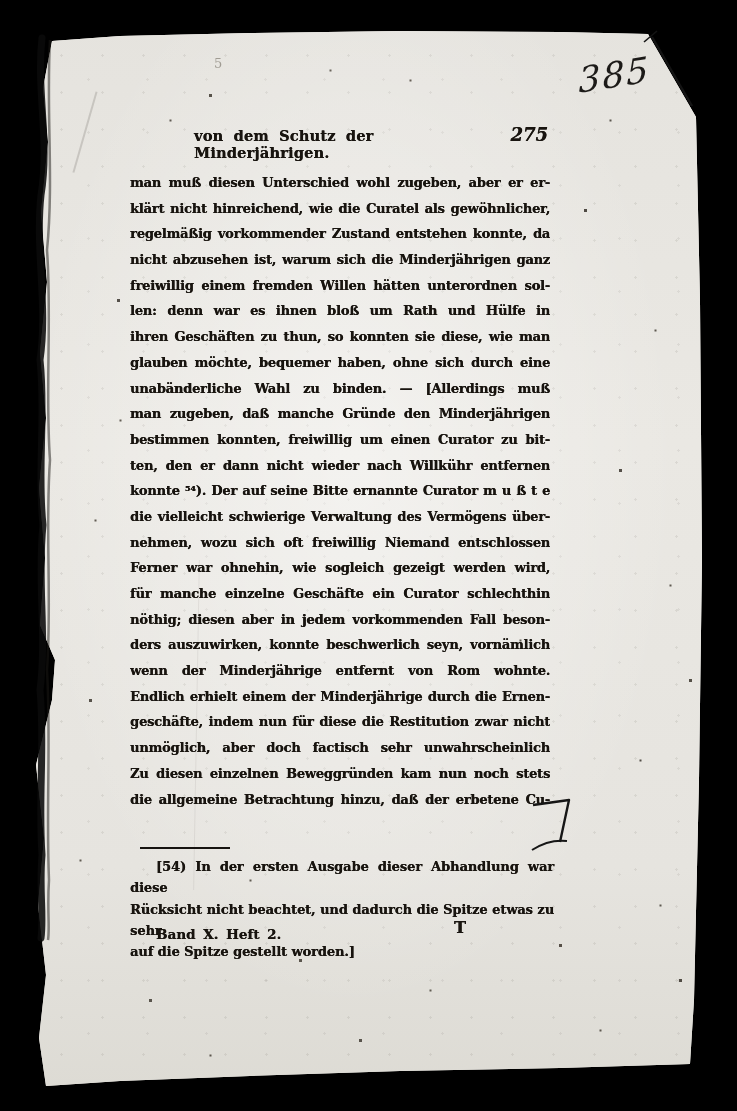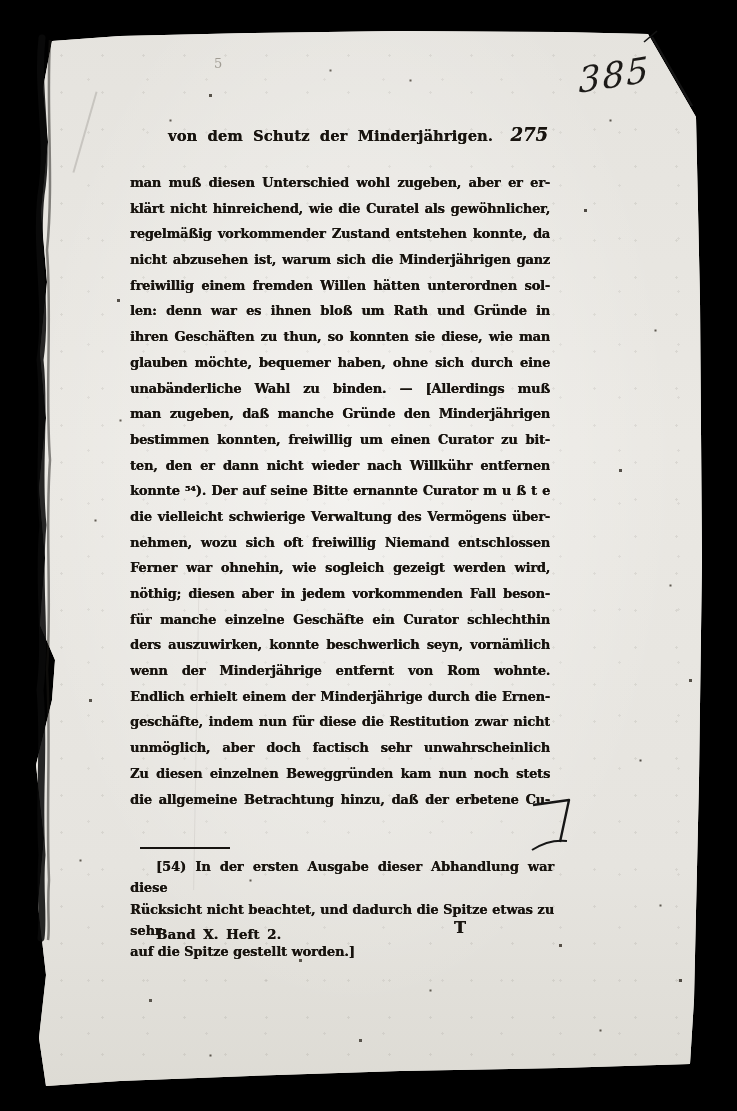--- a/index.html
+++ b/index.html
@@ -52,21 +52,21 @@
     background:rgba(60,55,48,.18);transform:rotate(16deg);}
   .crease-b{position:absolute;left:196px;top:560px;width:1px;height:330px;
     background:rgba(60,55,48,.08);transform:rotate(1deg);}
 
   
   .header-row{
     position:absolute;left:130px;top:124px;width:418px;
     display:flex;justify-content:space-between;align-items:baseline;
   }
   .header-title{
-    font-size:14.5px;font-weight:700;word-spacing:5px;margin-left:38px;
+    font-size:14.5px;font-weight:700;word-spacing:5px;margin-left:64px;
     letter-spacing:.2px;text-shadow:.3px 0 0 currentColor;
   }
   .header-num{font-size:18px;font-weight:700;text-shadow:.4px 0 0 currentColor;font-style:italic;}
 
   .body-block{
     position:absolute;left:130px;top:170px;width:420px;
     font-size:13px;font-weight:700;line-height:25.7px;
     letter-spacing:-.2px;text-shadow:.3px 0 0 currentColor;
   }
   .bline{text-align:justify;text-align-last:justify;height:25.7px;overflow:hidden;white-space:nowrap;display:flex;justify-content:space-between;}
@@ -120,33 +120,33 @@
       <span class="header-title">von dem Schutz der Minderjährigen.</span>
       <span class="header-num">275</span>
     </div>
 
     <div class="body-block">
         <div class="bline">man muß diesen Unterschied wohl zugeben, aber er er-</div>
         <div class="bline">klärt nicht hinreichend, wie die Curatel als gewöhnlicher,</div>
         <div class="bline">regelmäßig vorkommender Zustand entstehen konnte, da</div>
         <div class="bline">nicht abzusehen ist, warum sich die Minderjährigen ganz</div>
         <div class="bline">freiwillig einem fremden Willen hätten unterordnen sol-</div>
-        <div class="bline">len: denn war es ihnen bloß um Rath und Gründe in</div>
+        <div class="bline">len: denn war es ihnen bloß um Rath und Hülfe in</div>
         <div class="bline">ihren Geschäften zu thun, so konnten sie diese, wie man</div>
         <div class="bline">glauben möchte, bequemer haben, ohne sich durch eine</div>
         <div class="bline">unabänderliche Wahl zu binden. — [Allerdings muß</div>
         <div class="bline">man zugeben, daß manche Gründe den Minderjährigen</div>
         <div class="bline">bestimmen konnten, freiwillig um einen Curator zu bit-</div>
         <div class="bline">ten, den er dann nicht wieder nach Willkühr entfernen</div>
         <div class="bline">konnte ⁵⁴). Der auf seine Bitte ernannte Curator m u ß t e</div>
         <div class="bline">die vielleicht schwierige Verwaltung des Vermögens über-</div>
         <div class="bline">nehmen, wozu sich oft freiwillig Niemand entschlossen hätte.</div>
         <div class="bline">Ferner war ohnehin, wie sogleich gezeigt werden wird,</div>
+        <div class="bline">für manche einzelne Geschäfte ein Curator schlechthin</div>
         <div class="bline">nöthig; diesen aber in jedem vorkommenden Fall beson-</div>
-        <div class="bline">für manche einzelne Geschäfte ein Curator schlechthin</div>
         <div class="bline">ders auszuwirken, konnte beschwerlich seyn, vornämlich</div>
         <div class="bline">wenn der Minderjährige entfernt von Rom wohnte.</div>
         <div class="bline">Endlich erhielt einem der Minderjährige durch die Ernen-</div>
         <div class="bline">geschäfte, indem nun für diese die Restitution zwar nicht</div>
         <div class="bline">unmöglich, aber doch factisch sehr unwahrscheinlich wurde.</div>
         <div class="bline">Zu diesen einzelnen Beweggründen kam nun noch stets</div>
         <div class="bline">die allgemeine Betrachtung hinzu, daß der erbetene Cu-</div>
       </div>
 
     <div class="footnote-rule"></div>

